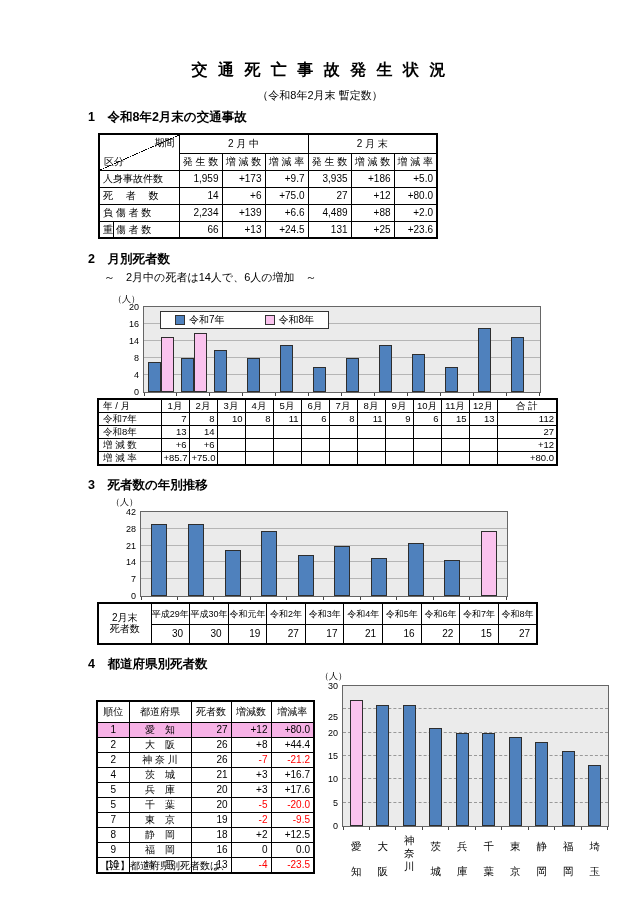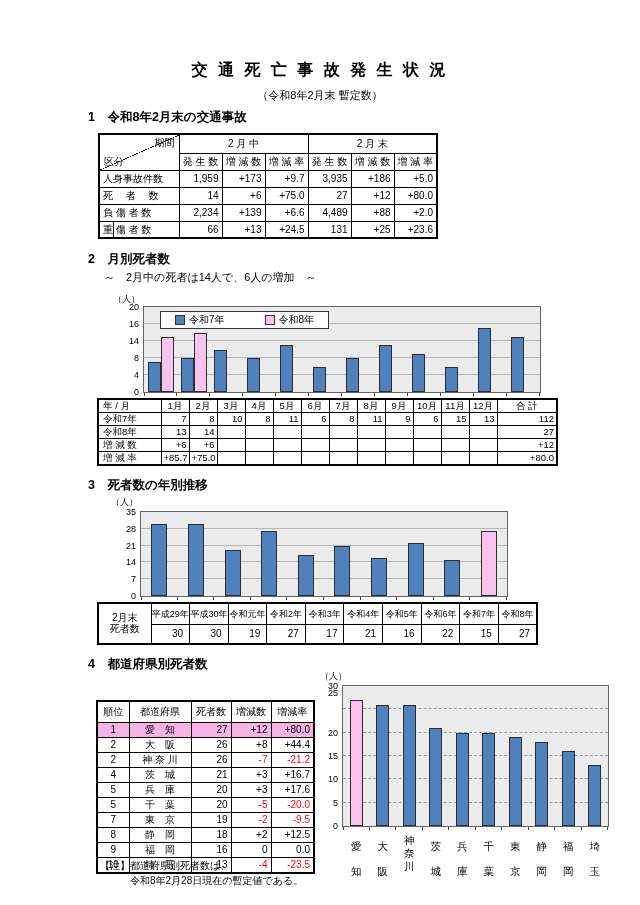--- a/index.html
+++ b/index.html
@@ -332,21 +332,21 @@
 
   <div class="h1 s3h">3　死者数の年別推移</div>
   <div class="chart" id="c3">
     <div class="unit">（人）</div>
     <div class="yaxis" id="c3y">
         <div class="ytick" style="bottom: -4px;">0</div>
         <div class="ytick" style="bottom: 12.8px;">7</div>
         <div class="ytick" style="bottom: 29.6px;">14</div>
         <div class="ytick" style="bottom: 46.4px;">21</div>
         <div class="ytick" style="bottom: 63.2px;">28</div>
-        <div class="ytick" style="bottom: 80px;">35</div>
+        <div class="ytick" style="bottom: 80px;">42</div>
       </div>
     <div class="plot" id="c3p">
         <div class="grid" style="bottom: 16.8px;"></div>
         <div class="grid" style="bottom: 33.6px;"></div>
         <div class="grid" style="bottom: 50.4px;"></div>
         <div class="grid" style="bottom: 67.2px;"></div>
         <div class="bar" style="left: 10.3px; width: 16px; height: 72px; background: rgb(79, 129, 189);"></div>
         <div class="bar" style="left: 46.9px; width: 16px; height: 72px; background: rgb(79, 129, 189);"></div>
         <div class="bar" style="left: 83.5px; width: 16px; height: 45.6px; background: rgb(79, 129, 189);"></div>
         <div class="bar" style="left: 120.1px; width: 16px; height: 64.8px; background: rgb(79, 129, 189);"></div>
@@ -487,32 +487,31 @@
           <td class="ctr">10</td>
           <td class="ctr">埼　玉</td>
           <td class="num">13</td>
           <td class="num neg">-4</td>
           <td class="num neg">-23.5</td>
         </tr>
       </tbody>
     </table>
   <div class="note4" id="n4">
       <div>【注】都道府県別死者数は、</div>
-      <div>　　　令和8年2月28日現在の暫定値である。</div>
     </div>
 
   <div class="chart" id="c4">
     <div class="unit">（人）</div>
     <div class="yaxis" id="c4y">
         <div class="ytick" style="bottom: -4px;">0</div>
         <div class="ytick" style="bottom: 19.3333px;">5</div>
         <div class="ytick" style="bottom: 42.6667px;">10</div>
         <div class="ytick" style="bottom: 66px;">15</div>
         <div class="ytick" style="bottom: 89.3333px;">20</div>
-        <div class="ytick" style="bottom: 129px;">25</div>
+        <div class="ytick" style="bottom: 105px;">25</div>
         <div class="ytick" style="bottom: 136px;">30</div>
       </div>
     <div class="plot" id="c4p">
         <div class="grid dash" style="bottom: 23.3333px;"></div>
         <div class="grid dash" style="bottom: 46.6667px;"></div>
         <div class="grid dash" style="bottom: 70px;"></div>
         <div class="grid dash" style="bottom: 93.3333px;"></div>
         <div class="grid dash" style="bottom: 116.667px;"></div>
         <div class="bar" style="left: 6.75px; width: 13px; height: 126px; background: rgb(250, 195, 238);"></div>
         <div class="bar" style="left: 33.25px; width: 13px; height: 121.333px; background: rgb(79, 129, 189);"></div>

